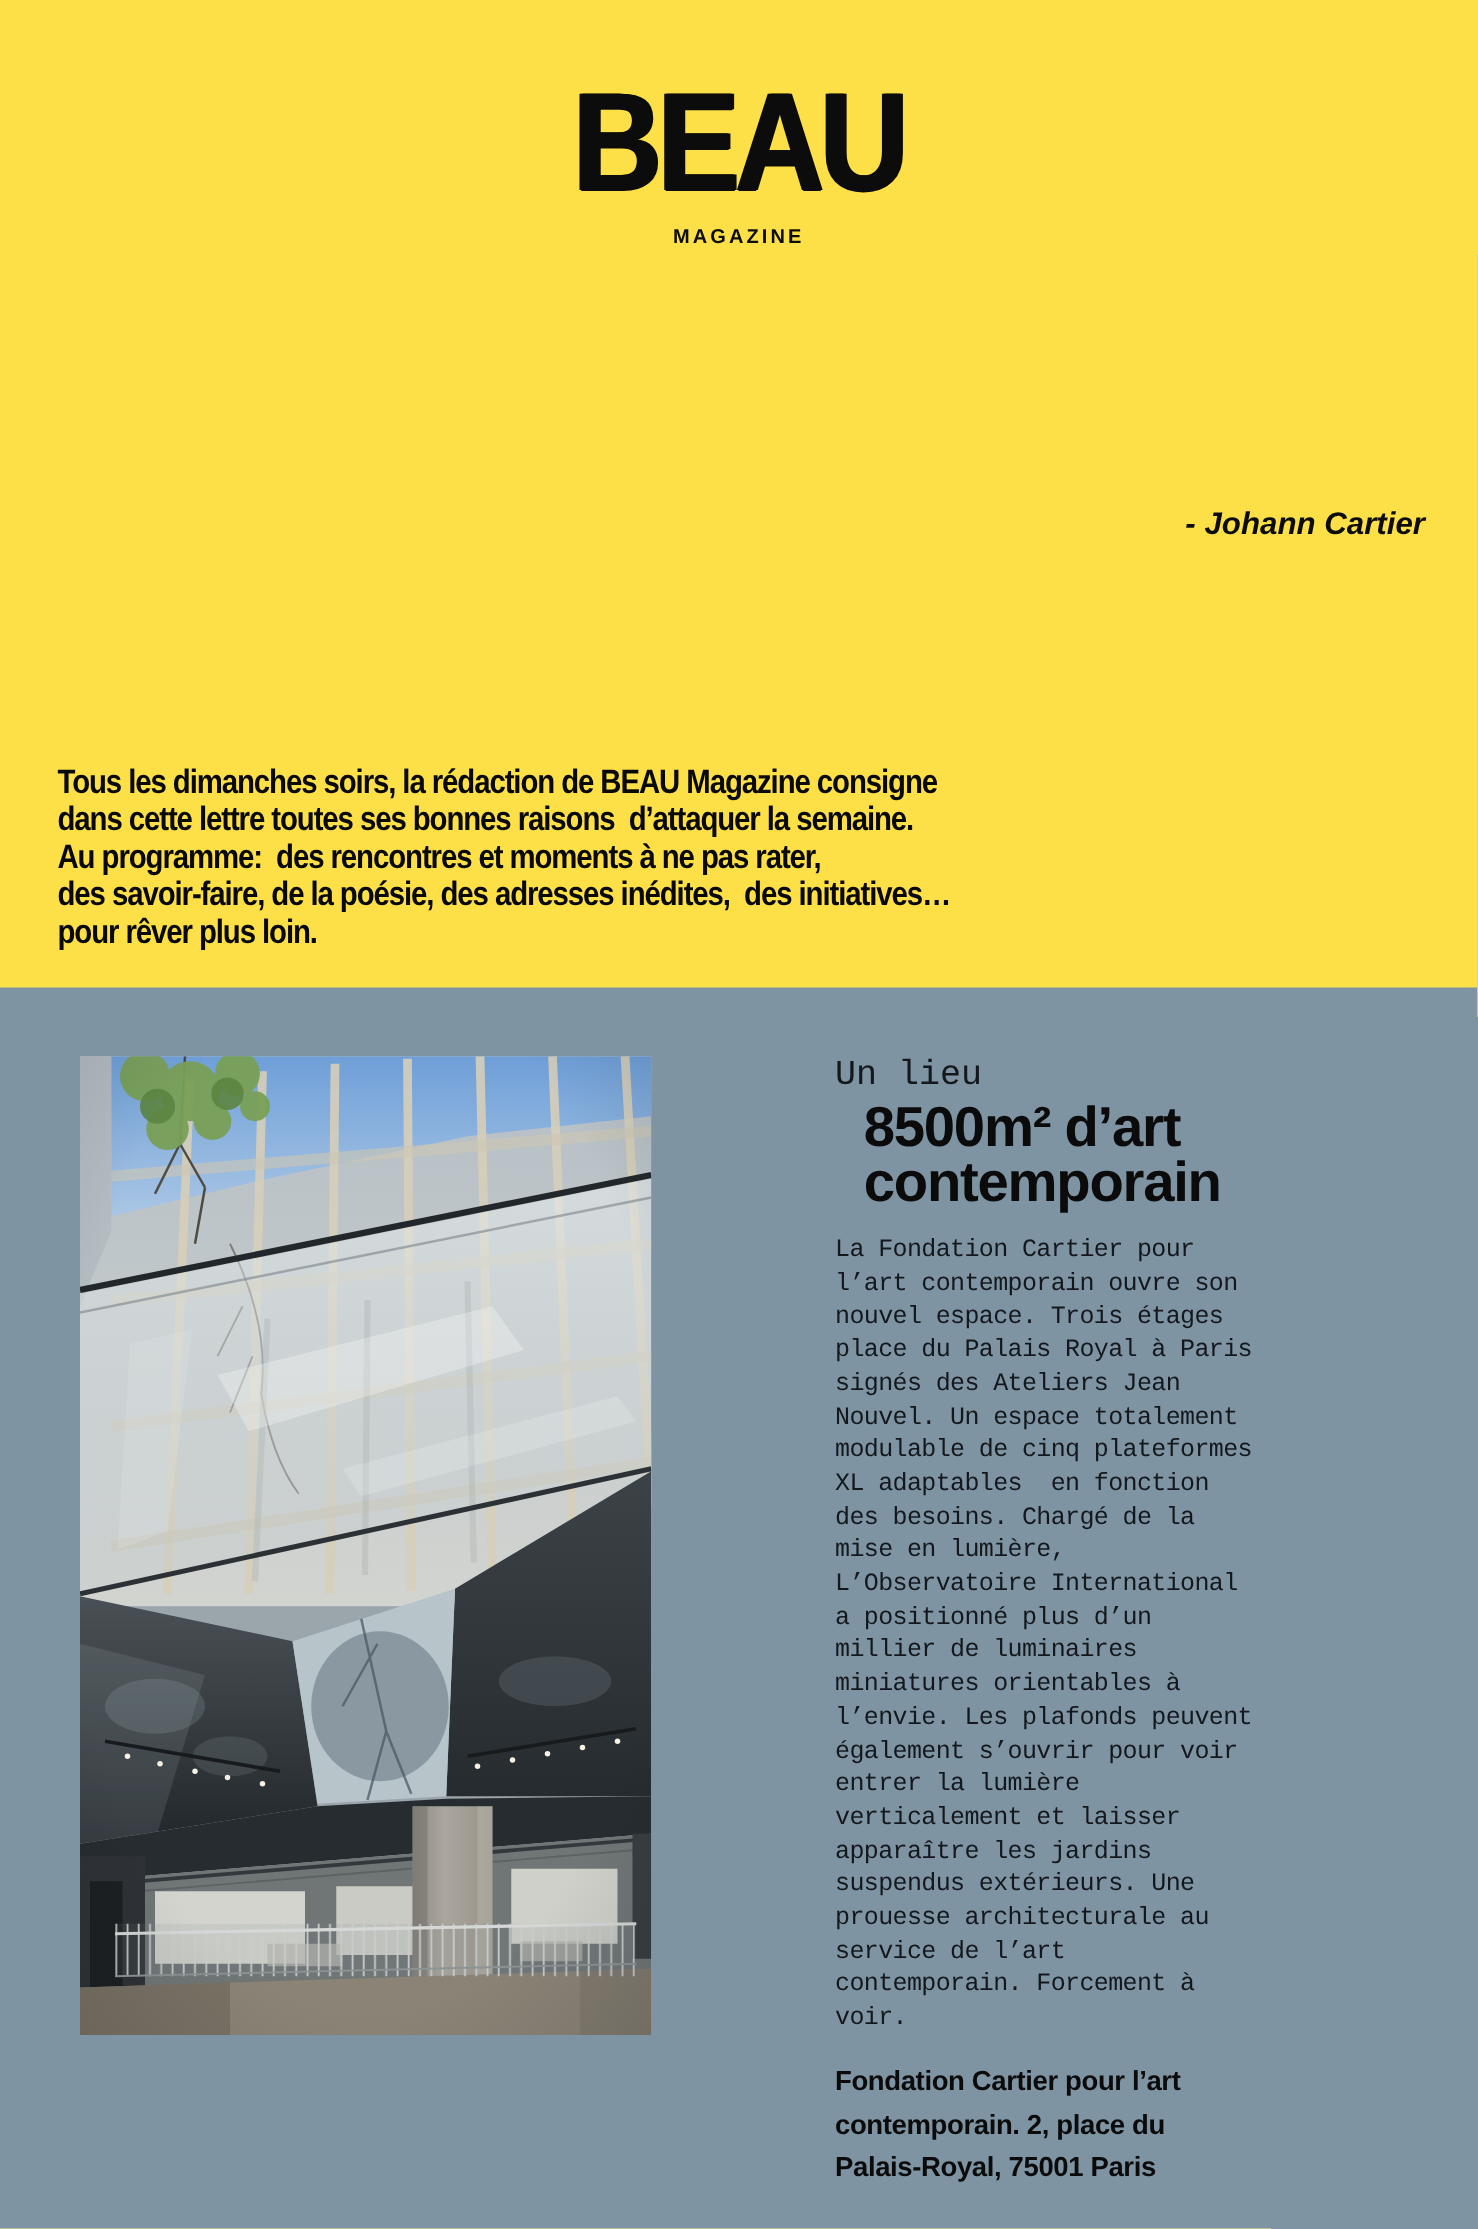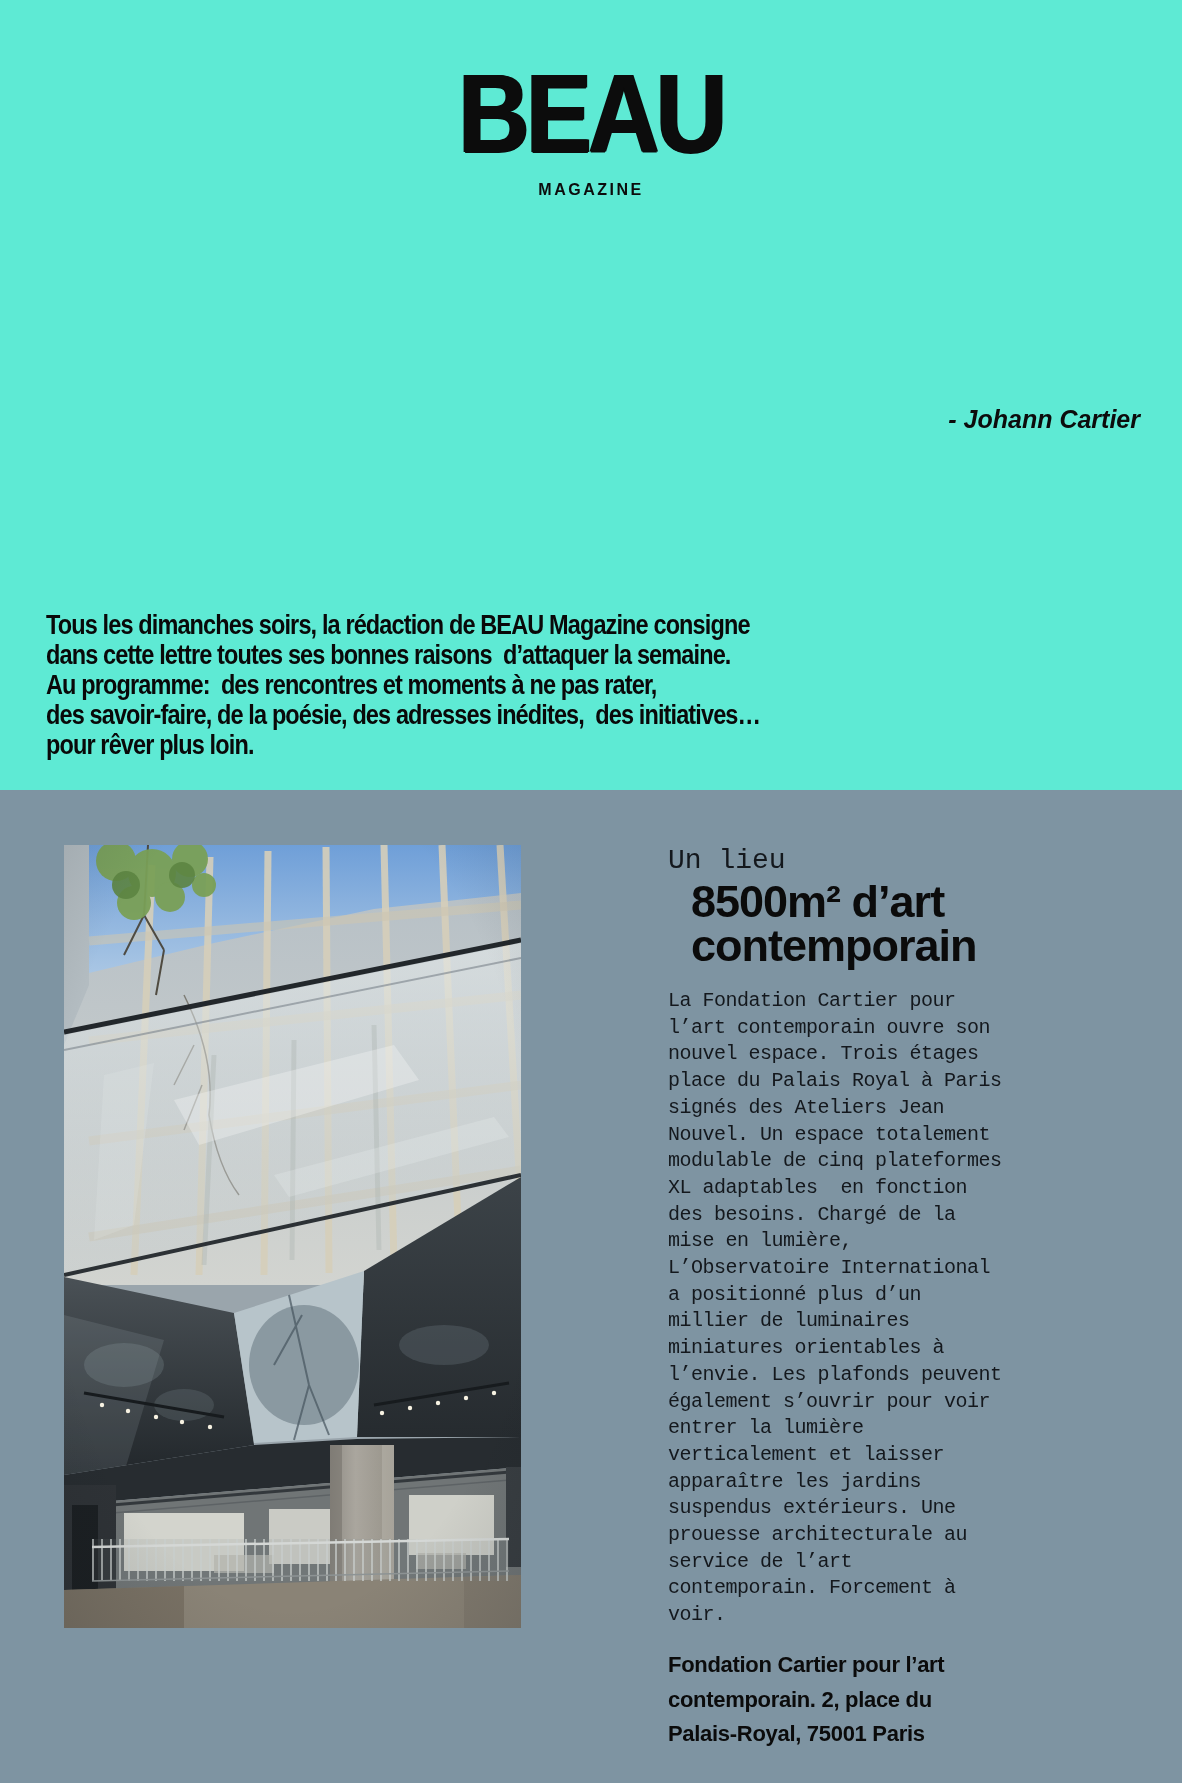--- a/index.html
+++ b/index.html
@@ -1,18 +1,18 @@
 <!DOCTYPE html>
 <html><head>
 <meta charset="utf-8">
 <style>
   html,body{margin:0;padding:0;background:#d8dbd4;}
   .page{
     position:relative;width:1182px;height:1783px;margin:0 auto;
-    background:#5eead4;overflow:hidden;
+    background:#fde047;overflow:hidden;
     font-family:"Liberation Sans",sans-serif;color:#0c0c0c;
   }
   .section-bottom{
     position:absolute;left:0;top:790px;width:1182px;height:993px;
     background:#7e94a2;
   }
   .logo{
     position:absolute;top:58px;left:0;width:100%;text-align:center;
     font-weight:bold;font-size:112px;line-height:1;letter-spacing:-4px;
     transform:scaleX(0.88);transform-origin:50% 0;

